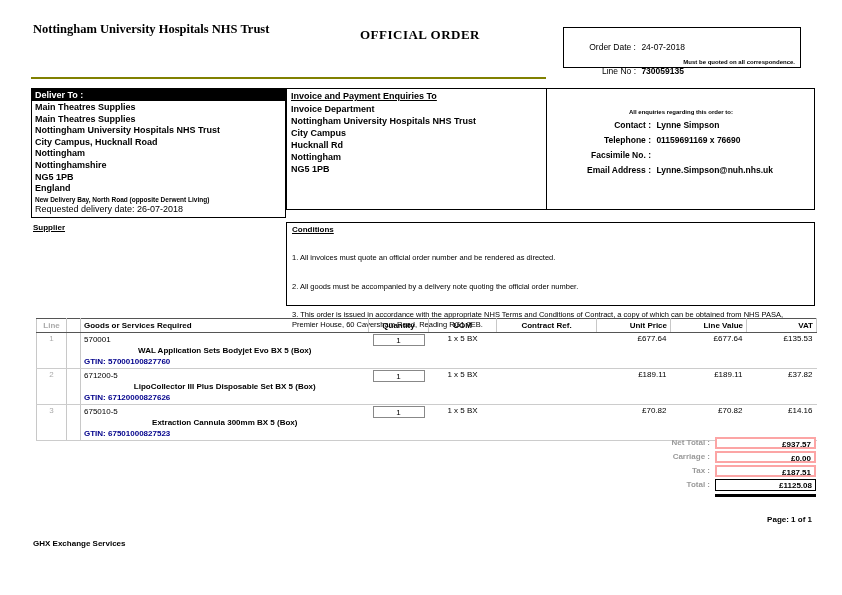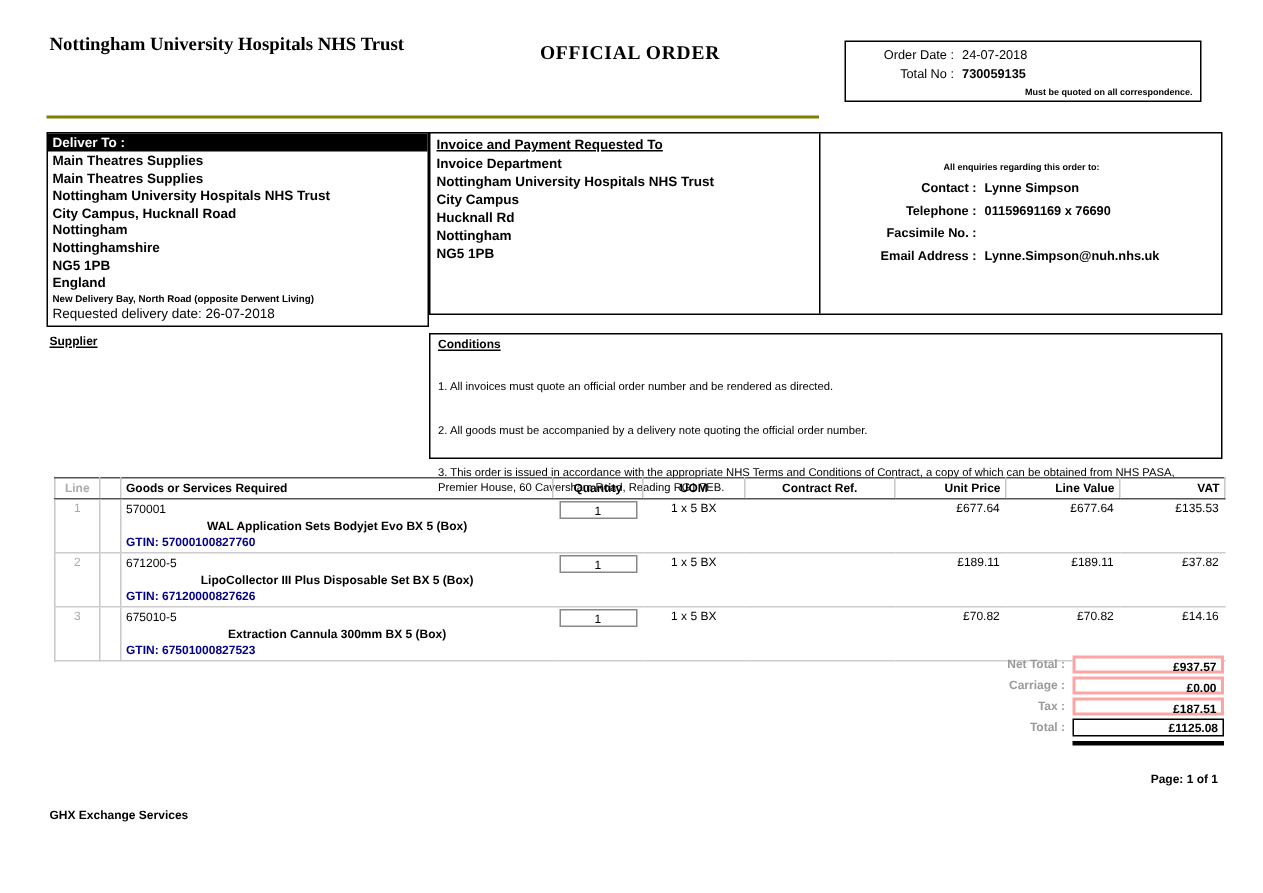--- a/index.html
+++ b/index.html
@@ -5,21 +5,21 @@
   * { margin:0; padding:0; box-sizing:border-box; }
   html,body { width:842px; height:595px; background:#fff; font-family:"Liberation Sans", sans-serif; color:#000; }
   .page { position:relative; width:842px; height:595px; background:#fff; overflow:hidden; }
 
   
   .trust-name { position:absolute; left:33px; top:24px; width:260px;
     font-family:"Liberation Serif", serif; font-weight:bold; font-size:12.5px; line-height:10px; }
   .doc-title { position:absolute; left:340px; top:27px; width:160px; text-align:center;
     font-family:"Liberation Serif", serif; font-weight:bold; font-size:13px; letter-spacing:0.5px; }
   .order-box { position:absolute; left:563px; top:27px; width:238px; height:41px; border:1px solid #000; }
-  .order-row { font-size:8.5px; margin-top:3px; }
+  .order-row { font-size:8.5px; margin-top:14px; }
   .order-row .lbl { display:inline-block; width:72px; text-align:right; }
   .order-row .val { margin-left:3px; }
   .order-row.bold .val { font-weight:bold; }
   .order-note { position:absolute; right:5px; bottom:2px; font-size:6px; font-weight:bold; }
   .olive-line { position:absolute; left:31px; top:77px; width:515px; height:2px; background:#808000; }
 
   
   .deliver-box { position:absolute; left:31px; top:88px; width:255px; height:130px; border:1px solid #000; background:#fff; }
   .deliver-header { background:#000; color:#fff; font-weight:bold; font-size:9px; padding:1px 3px; height:12px; }
   .deliver-lines { padding:1px 3px 0 3px; font-weight:bold; font-size:9px; line-height:11.6px; }
@@ -88,21 +88,21 @@
 
   <div class="trust-name">Nottingham University Hospitals NHS Trust</div>
   <div class="doc-title">OFFICIAL ORDER</div>
 
   <div class="order-box">
     <div class="order-row">
       <span class="lbl">Order Date :</span>
       <span class="val">24-07-2018</span>
     </div>
     <div class="order-row bold">
-      <span class="lbl">Total No :</span>
+      <span class="lbl">Line No :</span>
       <span class="val">730059135</span>
     </div>
     <div class="order-note">Must be quoted on all correspondence.</div>
   </div>
 
   <div class="olive-line"></div>
 
   <div class="deliver-box">
     <div class="deliver-header">Deliver To :</div>
     <div class="deliver-lines">
@@ -114,21 +114,21 @@
       <div>Nottinghamshire</div>
       <div>NG5 1PB</div>
       <div>England</div>
     </div>
     <div class="deliver-note">New Delivery Bay, North Road (opposite Derwent Living)</div>
     <div class="deliver-date">Requested delivery date: 26-07-2018</div>
   </div>
 
   <div class="mid-box">
     <div class="mid-left">
-      <div class="invoice-header">Invoice and Payment Requested To</div>
+      <div class="invoice-header">Invoice and Payment Enquiries To</div>
       <div class="invoice-line">Invoice Department</div>
       <div class="invoice-line">Nottingham University Hospitals NHS Trust</div>
       <div class="invoice-line">City Campus</div>
       <div class="invoice-line">Hucknall Rd</div>
       <div class="invoice-line">Nottingham</div>
       <div class="invoice-line">NG5 1PB</div>
     </div>
     <div class="mid-divider"></div>
     <div class="mid-right">
       <div class="enquiries-note">All enquiries regarding this order to:</div>

